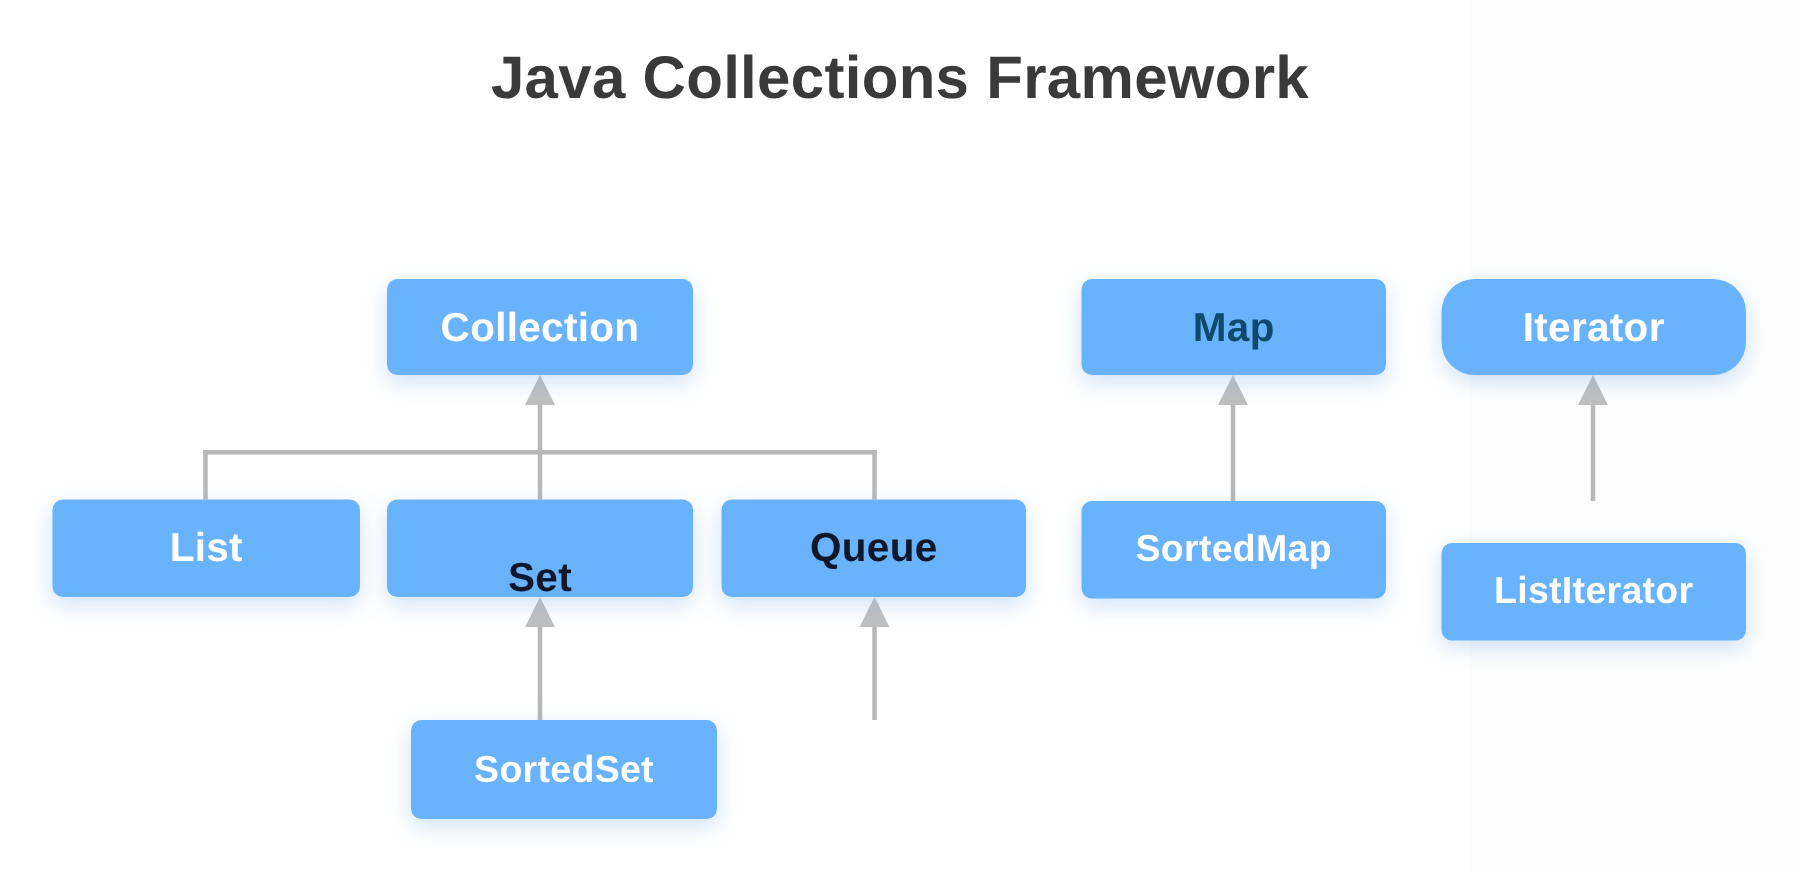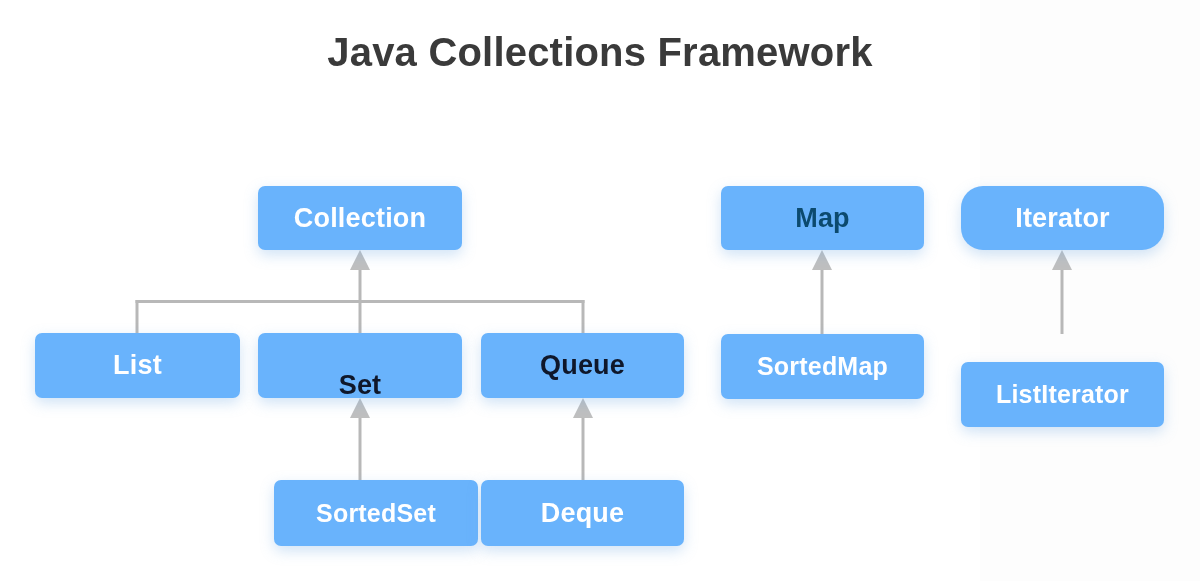--- a/index.html
+++ b/index.html
@@ -115,17 +115,14 @@
   </div>
   <div class="node" style="left: 721px; top: 334px; width: 203px; height: 65px; background: rgb(105, 179, 252);">
     <span class="node-label small" style="color: rgb(255, 255, 255);">SortedMap</span>
   </div>
   <div class="node" style="left: 961px; top: 334px; width: 203px; height: 65px; background: rgb(105, 179, 252); margin-top: 28px;">
     <span class="node-label small" style="color: rgb(255, 255, 255);">ListIterator</span>
   </div>
   <div class="node" style="left: 258px; top: 480px; width: 204px; height: 66px; background: rgb(105, 179, 252); margin-left: 16px;">
     <span class="node-label small" style="color: rgb(255, 255, 255);">SortedSet</span>
   </div>
-  <div class="node" style="left: 481px; top: 480px; width: 203px; height: 66px; background: rgb(105, 179, 252);">
-    <span class="node-label" style="color: rgb(255, 255, 255);">Deque</span>
-  </div>
 
 </div>
 
 </body></html>

